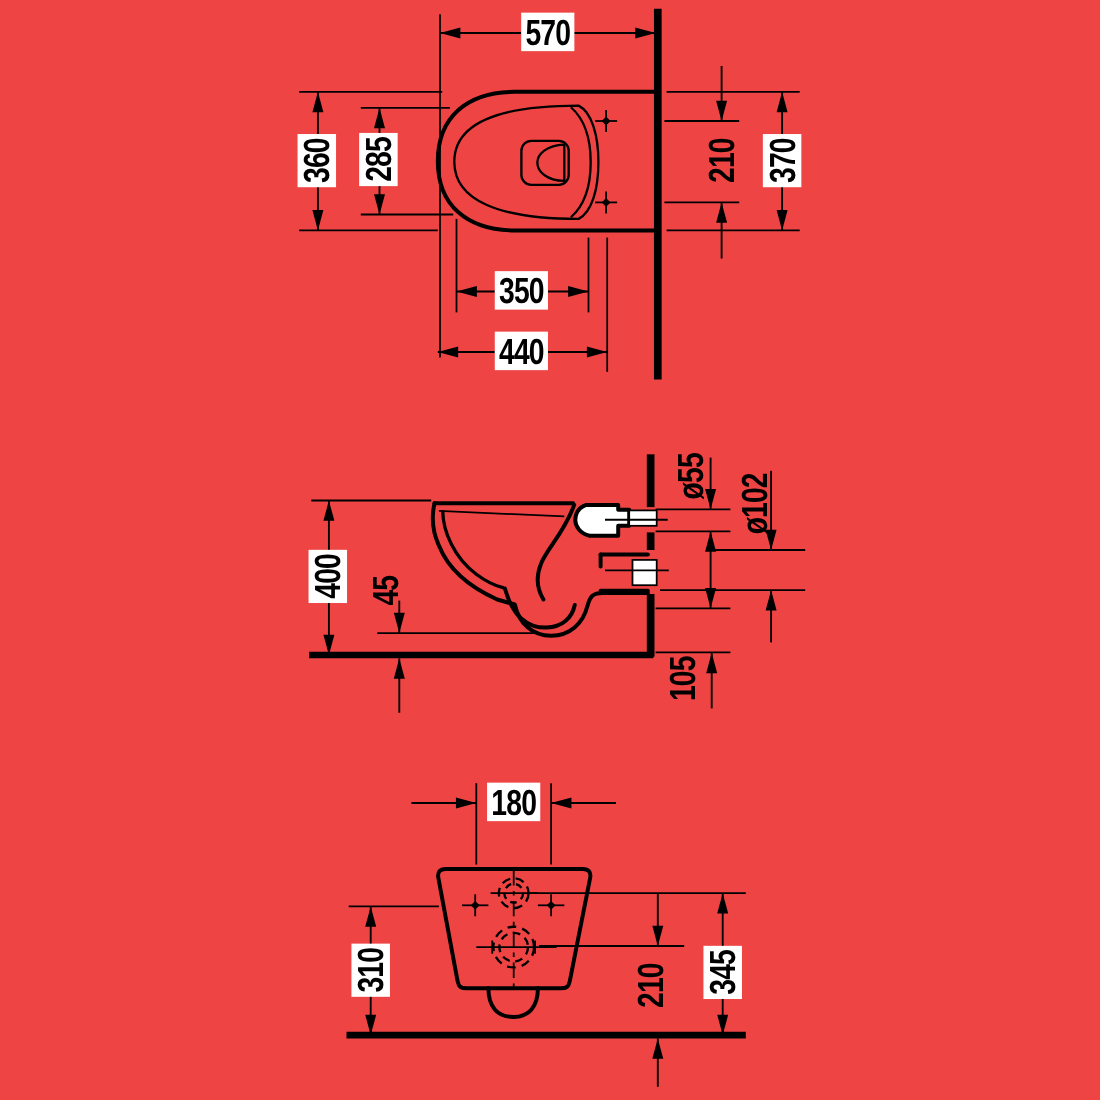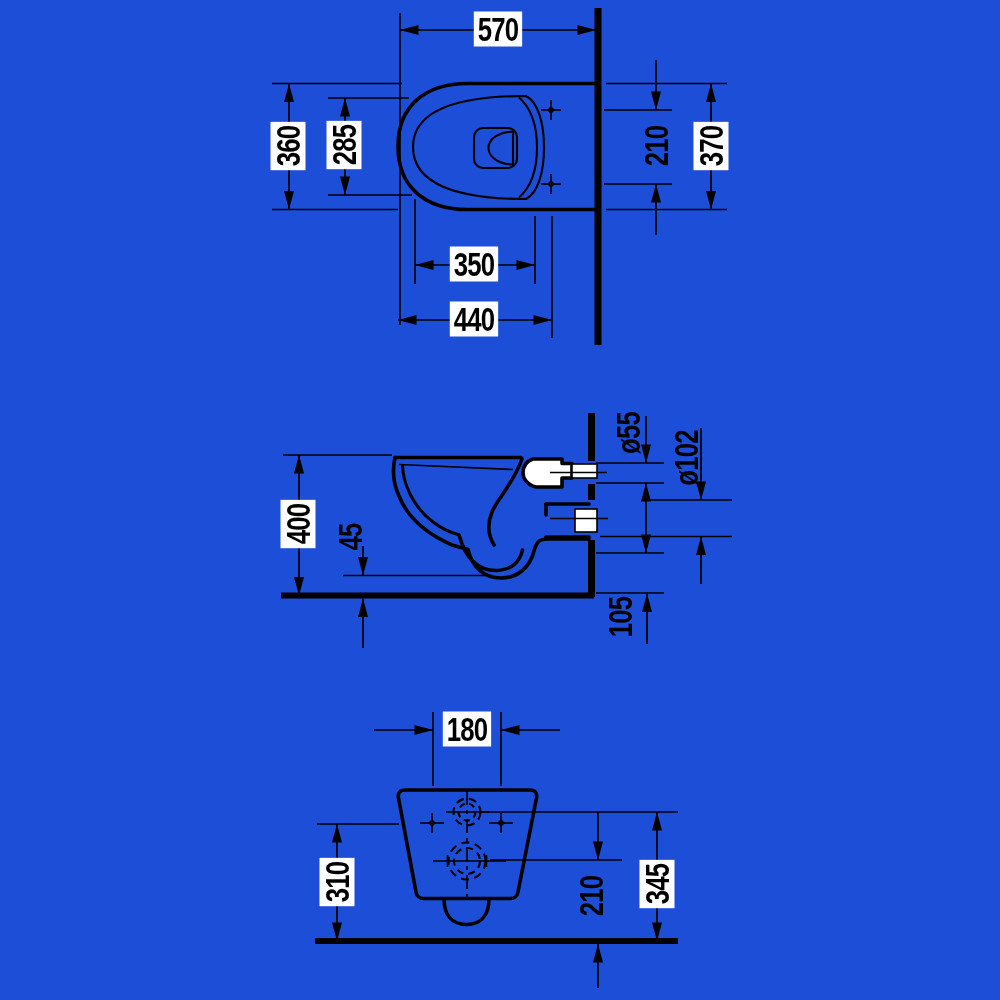--- a/index.html
+++ b/index.html
@@ -1,17 +1,17 @@
 <!DOCTYPE html>
 <html><head>
 <meta charset="utf-8">
 <style>
   html,body { margin:0; padding:0; background:#fff; }
   #canvas {
-    position:relative; width:1000px; height:1000px; background:#1d4ed8;
+    position:relative; width:1000px; height:1000px; background:#ef4444;
     font-family:"Liberation Sans", sans-serif; overflow:hidden;
   }
   #linework { position:absolute; left:0; top:0; }
   
   .w  { stroke:#000; stroke-width:7;   fill:none; }               
   .f  { stroke:#000; stroke-width:6;   fill:none; }               
   .t  { stroke:#000; stroke-width:3.6; fill:none; stroke-linejoin:round; stroke-linecap:round; } 
   .m  { stroke:#000; stroke-width:2.1; fill:none; }               
   .n  { stroke:#000; stroke-width:1.6; fill:none; }               
   .d  { stroke:#000; stroke-width:1.7; fill:none; }               

